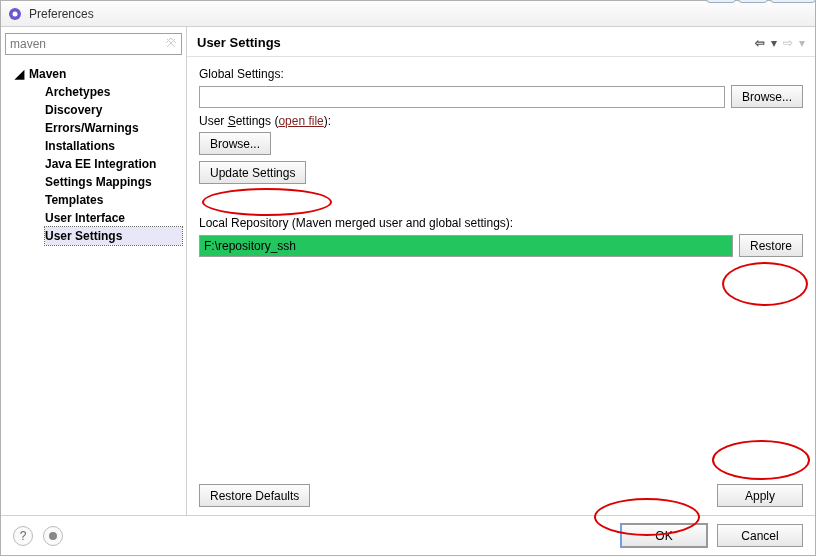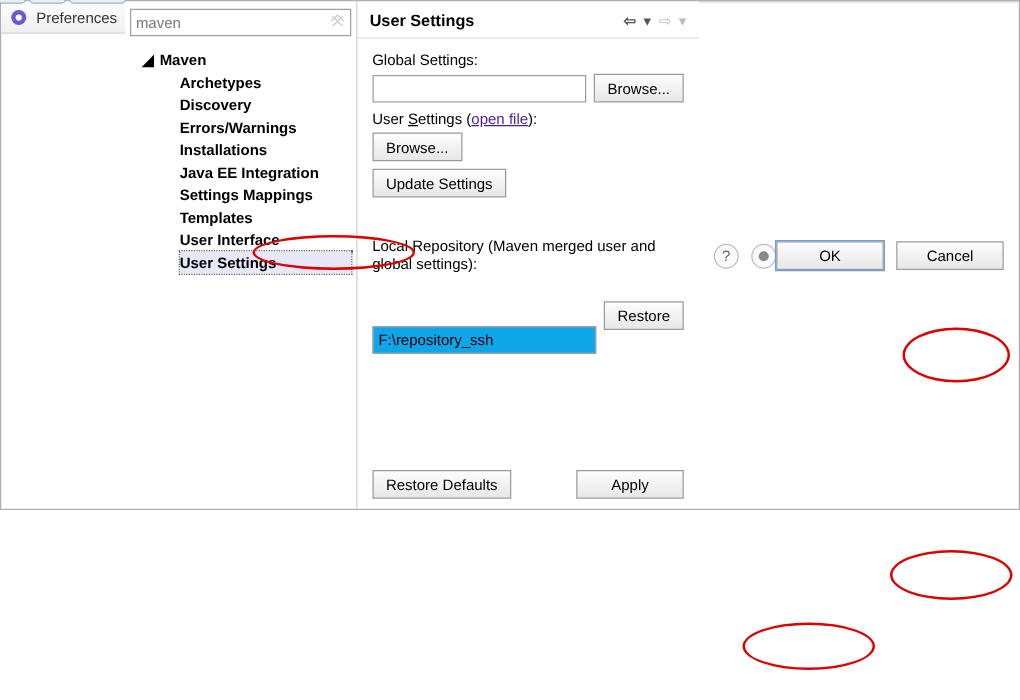--- a/index.html
+++ b/index.html
@@ -9,25 +9,25 @@
     font-size: 12px;
     background: #fff;
     color: #000;
     width: 816px;
     height: 560px;
     overflow: hidden;
     position: relative;
   }
   .window {
     width: 816px;
-    height: 408px;
+    height: 556px;
     border: 1px solid #b0b0b0;
     background: #fff;
     display: flex;
-    flex-direction: row;
+    flex-direction: column;
   }
   .titlebar {
     height: 26px;
     background: linear-gradient(#fdfdfd, #f0f0f0);
     border-bottom: 1px solid #d0d0d0;
     display: flex;
     align-items: center;
     padding: 0 6px;
     gap: 6px;
     position: relative;
@@ -128,31 +128,31 @@
   .label .ul { text-decoration: underline; }
   .field-row { display:flex; gap:6px; align-items:center; }
   .text-input {
     flex:1;
     height: 22px;
     border: 1px solid #a0a0a0;
     background:#fff;
     padding: 2px 4px;
     font-family:inherit;font-size:12px;
   }
-  .text-input[readonly] { background:#0ea5e9; color:#000;margin-top:39px; }
+  .text-input[readonly] { background:#22c55e; color:#000; }
   .btn {
     height: 23px;
     border: 1px solid #9a9a9a;
     background: linear-gradient(#fdfdfd,#e7e7e7);
     font-family:inherit;font-size:12px;
     padding: 0 10px;
     min-width: 64px;
     cursor:default;
   }
-  .link { color:#4c1d95; text-decoration: underline; cursor:pointer; }
+  .link { color:#7f1d1d; text-decoration: underline; cursor:pointer; }
   .spacer { height: 26px; }
   .bottom-buttons {
     display:flex; justify-content:space-between; gap:8px;
     padding: 10px 12px 8px 12px;
   }
   .dialog-buttons {
     border-top: 1px solid #d0d0d0;
     display:flex; align-items:center; justify-content: space-between;
     padding: 8px 12px;
   }

